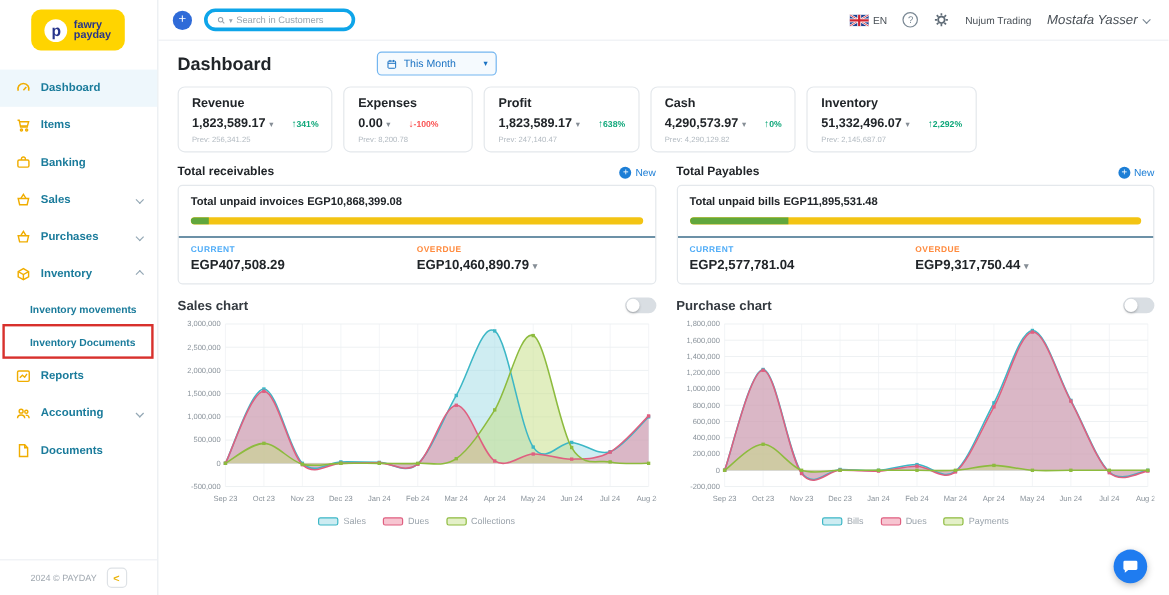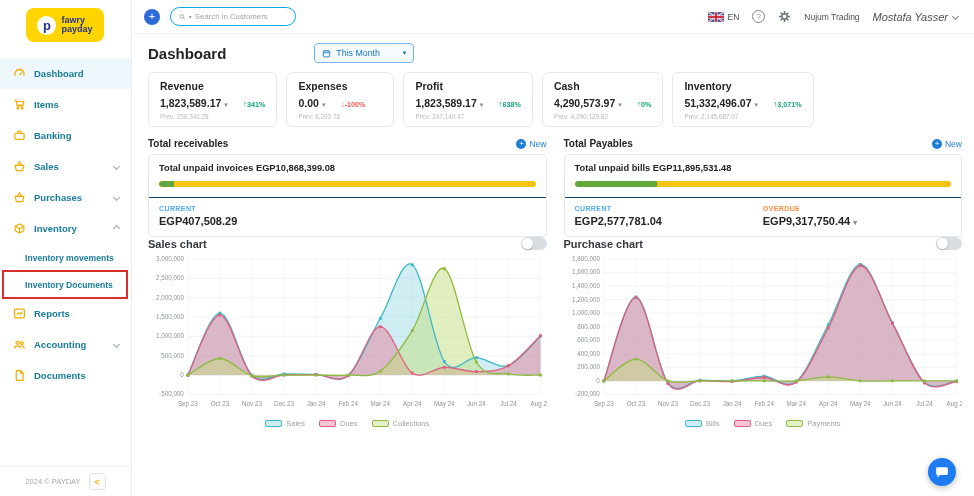--- a/index.html
+++ b/index.html
@@ -23,21 +23,21 @@
   .chev.up { transform:rotate(225deg); }
   .sub-item { height:27px; display:flex; align-items:center; padding-left:25px; color:#1a7b9b; font-size:8.6px; font-weight:bold; cursor:pointer; position:relative; }
   .annotation { position:absolute; left:2px; right:3px; top:-1px; bottom:-1px; border:2px solid #d8302c; pointer-events:none; }
   .sidebar-footer { height:30px; border-top:1px solid #eef1f4; display:flex; align-items:center; justify-content:center; gap:8px; font-size:7.5px; color:#a0a8b0; }
   .collapse-btn { width:17px; height:17px; border:1px solid #dee2e6; border-radius:4px; background:#fff; color:#eab308; font-size:9px; font-weight:bold; display:flex; align-items:center; justify-content:center; cursor:pointer; }
 
   
   .main { flex:1; display:flex; flex-direction:column; position:relative; min-width:0; }
   .topbar { height:34px; flex:0 0 34px; display:flex; align-items:center; gap:10px; padding:0 14px 0 12px; border-bottom:1px solid #eef1f4; }
   .add-btn { width:16px; height:16px; border-radius:50%; background:#2f6bd8; color:#fff; font-size:11px; line-height:1; display:flex; align-items:center; justify-content:center; border:none; cursor:pointer; }
-  .search { width:126px; height:19px; border:1px solid #0ea5e9; border-radius:10px; display:flex; align-items:center; gap:3px; padding:0 8px; }
+  .search { width:126px; height:19px; border:3px solid #0ea5e9; border-radius:10px; display:flex; align-items:center; gap:3px; padding:0 8px; }
   .search svg { width:8px; height:8px; }
   .search .s-caret { font-size:6px; color:#9aa4ad; }
   .search input { border:none; outline:none; width:100%; font-size:7.8px; color:#495057; background:transparent; font-family:"Liberation Sans",sans-serif; }
   .search input::placeholder { color:#9aa4ad; }
   .topbar-right { margin-left:auto; display:flex; align-items:center; gap:13px; }
   .lang { display:flex; align-items:center; gap:4px; font-size:8.5px; color:#495057; cursor:pointer; }
   .icon-btn { background:none; border:none; cursor:pointer; display:flex; align-items:center; padding:0; }
   .help-circle { width:13px; height:13px; border:1px solid #7a8894; border-radius:50%; color:#7a8894; font-size:8px; display:flex; align-items:center; justify-content:center; }
   .company { font-size:8.5px; color:#495057; }
   .user { display:flex; align-items:center; gap:5px; font-size:11px; color:#495057; cursor:pointer;font-style:italic; }
@@ -57,21 +57,21 @@
   .kpi-line { display:flex; align-items:baseline; gap:3px; }
   .kpi-value { font-size:10.5px; font-weight:bold; color:#212529; }
   .kpi-caret { font-size:7px; color:#868e96; cursor:pointer; }
   .kpi-delta { margin-left:12px; font-size:7.2px; font-weight:bold; }
   .kpi-delta .arrow { font-size:8.5px; font-weight:normal; }
   .kpi-delta.up { color:#0ca678; }
   .kpi-delta.down { color:#fa5252; }
   .kpi-prev { margin-top:4px; font-size:6.4px; color:#b2bac1; }
 
   
-  .ar-row { display:flex; gap:17px; margin-bottom:0; }
+  .ar-row { display:flex; gap:17px; margin-bottom:11px; }
   .ar-col { flex:1; min-width:0; }
   .ar-head { display:flex; align-items:center; justify-content:space-between; margin-bottom:5px; }
   .ar-title { font-size:10px; font-weight:bold; color:#212529; }
   .new-badge { display:flex; align-items:center; gap:3px; cursor:pointer; }
   .new-dot { width:10px; height:10px; border-radius:50%; background:#1c7ed6; color:#fff; font-size:8px; line-height:1; display:flex; align-items:center; justify-content:center; }
   .new-label { font-size:8.5px; color:#1c7ed6; }
   .ar-card { border:1px solid #e4e8ec; border-radius:4px; background:#fff; }
   .ar-top { padding:8px 10px 10px; }
   .ar-summary { font-size:9.3px; font-weight:bold; color:#212529; margin-bottom:8px; }
   .bar { height:6px; border-radius:3px; background:#f3c413; overflow:hidden; }
@@ -318,21 +318,21 @@
       <span class="kpi-caret">▾</span>
       <span class="kpi-delta up"><span class="arrow">↑</span><span>0%</span></span>
     </div>
     <div class="kpi-prev">Prev: 4,290,129.82</div>
   </div>
           <div class="kpi">
     <div class="kpi-title">Inventory</div>
     <div class="kpi-line">
       <span class="kpi-value">51,332,496.07</span>
       <span class="kpi-caret">▾</span>
-      <span class="kpi-delta up"><span class="arrow">↑</span><span>3,071%</span></span>
+      <span class="kpi-delta up"><span class="arrow">↑</span><span>2,292%</span></span>
     </div>
     <div class="kpi-prev">Prev: 2,145,687.07</div>
   </div>
         </div>
 
       <div class="ar-row">
         <div class="ar-col">
           <div class="ar-head">
             <span class="ar-title">Total receivables</span>
             <span class="new-badge">
@@ -344,20 +344,24 @@
             <div class="ar-top">
               <div class="ar-summary">Total unpaid invoices EGP10,868,399.08</div>
               <div class="bar">
                   <div class="bar-fill" id="recv-bar" style="width: 4%;"></div>
                 </div>
             </div>
             <div class="ar-bottom">
               <div class="ar-cell">
                 <div class="ar-label current">CURRENT</div>
                 <div class="ar-value">EGP407,508.29</div>
+              </div>
+              <div class="ar-cell">
+                <div class="ar-label overdue">OVERDUE</div>
+                <div class="ar-value"><span>EGP10,460,890.79</span> <span class="kpi-caret">▾</span></div>
               </div>
             </div>
           </div>
         </div>
 
         <div class="ar-col">
           <div class="ar-head">
             <span class="ar-title">Total Payables</span>
             <span class="new-badge">
               <span class="new-dot">+</span>

